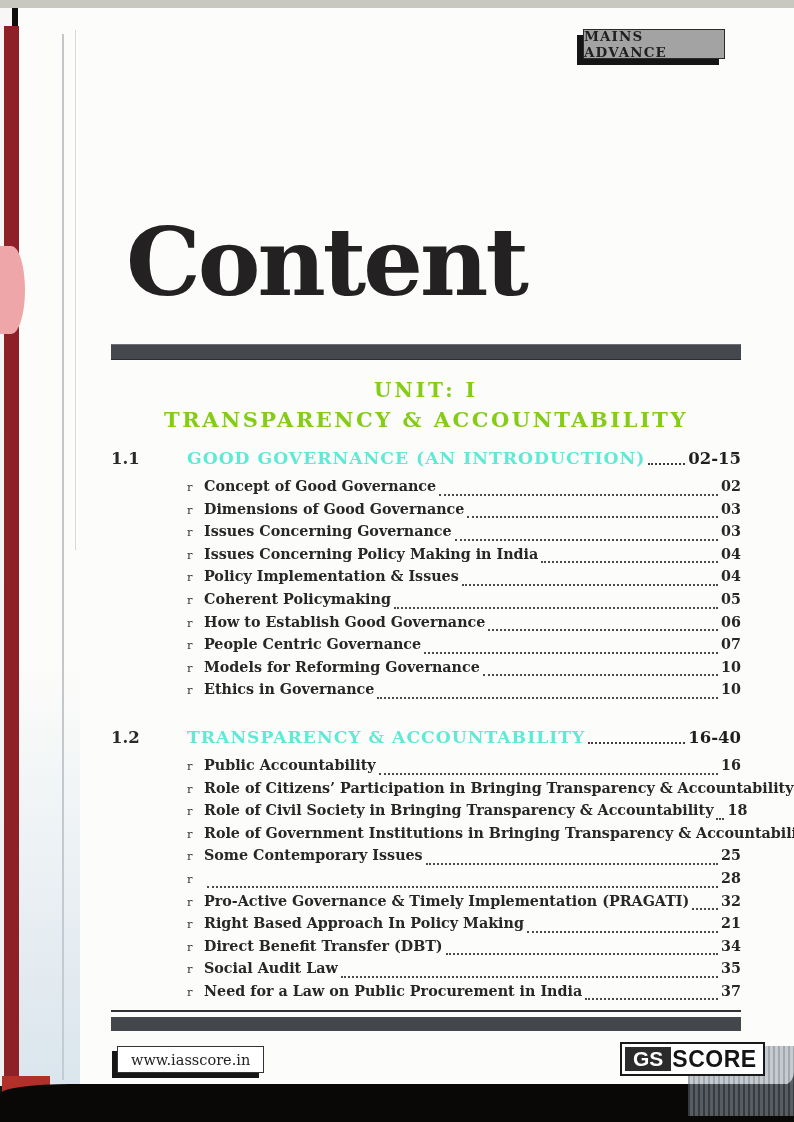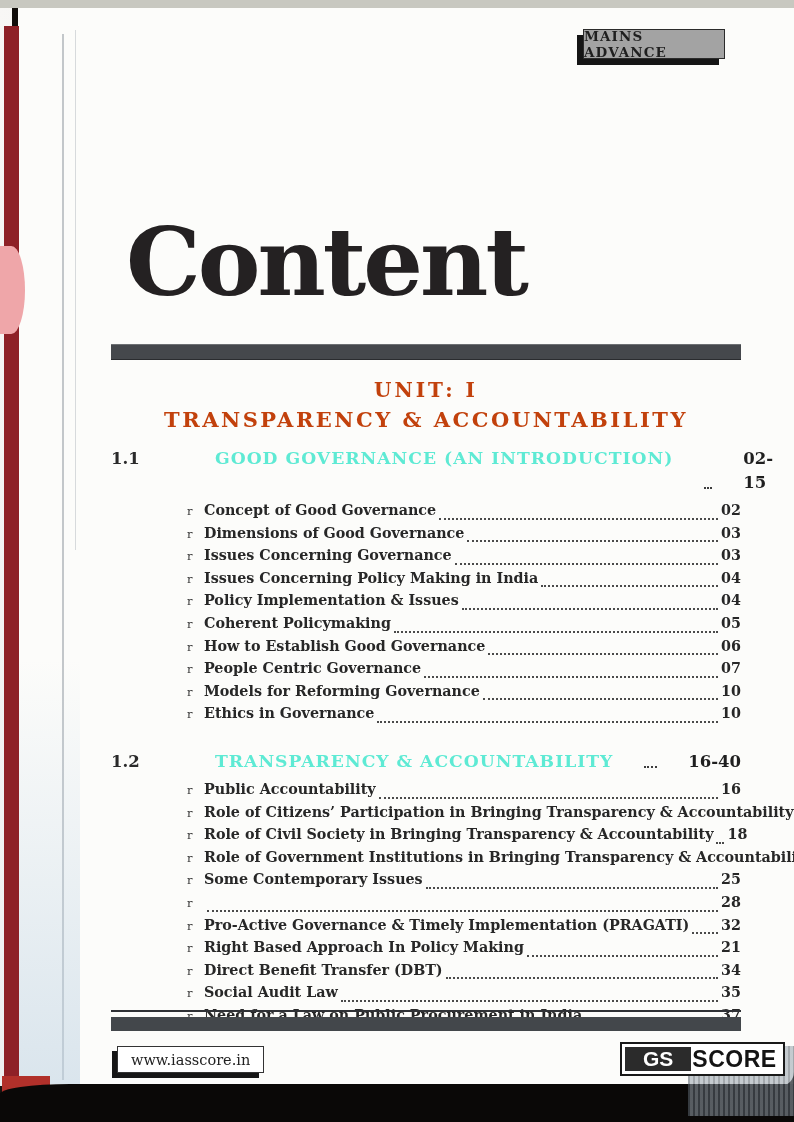--- a/index.html
+++ b/index.html
@@ -30,45 +30,45 @@
     background:repeating-linear-gradient(90deg,#5a646e 0 2px,#97a2ac 2px 5px);}
   
   .badge{position:absolute;left:583px;top:29px;width:140px;height:28px;background:#a3a3a3;
     border:1px solid #2b2b2b;box-shadow:-6px 6px 0 0 #151515;
     display:flex;align-items:center;}
   .badge span{font-size:13.5px;font-weight:bold;letter-spacing:1.1px;color:#1f1f1f;}
   .page-title{position:absolute;left:126px;top:218px;font-size:94px;line-height:88px;
     font-weight:bold;letter-spacing:-3px;color:#242122;}
   .title-rule{position:absolute;left:111px;top:344px;width:630px;height:14px;background:#45484c;
     border-top:1px solid #6d7073;border-bottom:1px solid #2a2c2f;}
-  .unit-block{position:absolute;left:111px;top:378px;width:630px;text-align:center;color:#c2410c;}
+  .unit-block{position:absolute;left:111px;top:378px;width:630px;text-align:center;color:#84cc16;}
   .unit-line1{font-size:20px;font-weight:bold;letter-spacing:3px;}
   .unit-line2{font-size:21px;font-weight:bold;letter-spacing:2.5px;margin-top:5px;}
   .toc{position:absolute;left:111px;top:446px;width:630px;color:#262626;}
   .toc-section{margin-bottom:21px;}
-  .sec-head{display:flex;align-items:baseline;line-height:24px;gap:28px;}
+  .sec-head{display:flex;align-items:baseline;line-height:24px;}
   .sec-num{width:76px;flex:0 0 76px;font-size:16.5px;font-weight:bold;color:#2a2a2a;}
   .sec-title{font-size:17.2px;font-weight:bold;letter-spacing:1px;color:#5eead4;white-space:nowrap;}
   .sec-pages{font-size:16.5px;font-weight:bold;color:#1f1f1f;}
   .items{margin-top:7px;}
   .toc-row{display:flex;align-items:baseline;height:22.6px;padding-left:76px;}
   .bullet{flex:0 0 17px;font-size:11.5px;color:#333;}
   .item-label{font-size:14.3px;font-weight:600;color:#272727;white-space:nowrap;}
   .dots{flex:1 1 auto;border-bottom:2px dotted #4a4a4a;align-self:flex-end;margin:0 3px 5px 3px;min-width:8px;}
   .sec-head .dots{border-bottom:2.4px dotted #3d3d3d;margin-bottom:6px;}
   .item-page{font-size:14.3px;font-weight:600;color:#272727;}
   .thin-rule{position:absolute;left:111px;top:1010px;width:630px;height:2px;background:#303236;}
   .thick-rule{position:absolute;left:111px;top:1017px;width:630px;height:14px;background:#43474b;}
   .site-box{position:absolute;left:117px;top:1046px;background:#fff;border:1px solid #333;
     box-shadow:-5px 5px 0 0 #161616;padding:3px 13px;}
   .site-box span{font-size:14.5px;color:#222;}
   .logo{position:absolute;left:620px;top:1042px;background:#fff;border:2px solid #191919;
     padding:3px 6px 3px 3px;display:inline-flex;align-items:center;
     font-family:"Liberation Sans",sans-serif;}
-  .logo .gs{background:#2b2b2b;color:#fff;font-weight:bold;font-size:21px;padding:0 18px;line-height:24px;}
+  .logo .gs{background:#2b2b2b;color:#fff;font-weight:bold;font-size:21px;padding:0 8px;line-height:24px;}
   .logo .score{color:#141414;font-weight:bold;font-size:23px;letter-spacing:.5px;margin-left:1px;line-height:24px;}
 </style>
 </head>
 <body>
 
 <div class="canvas">
 
   <div class="top-strip"></div>
   <div class="page-stack"></div>
   <div class="top-wedge"></div>

